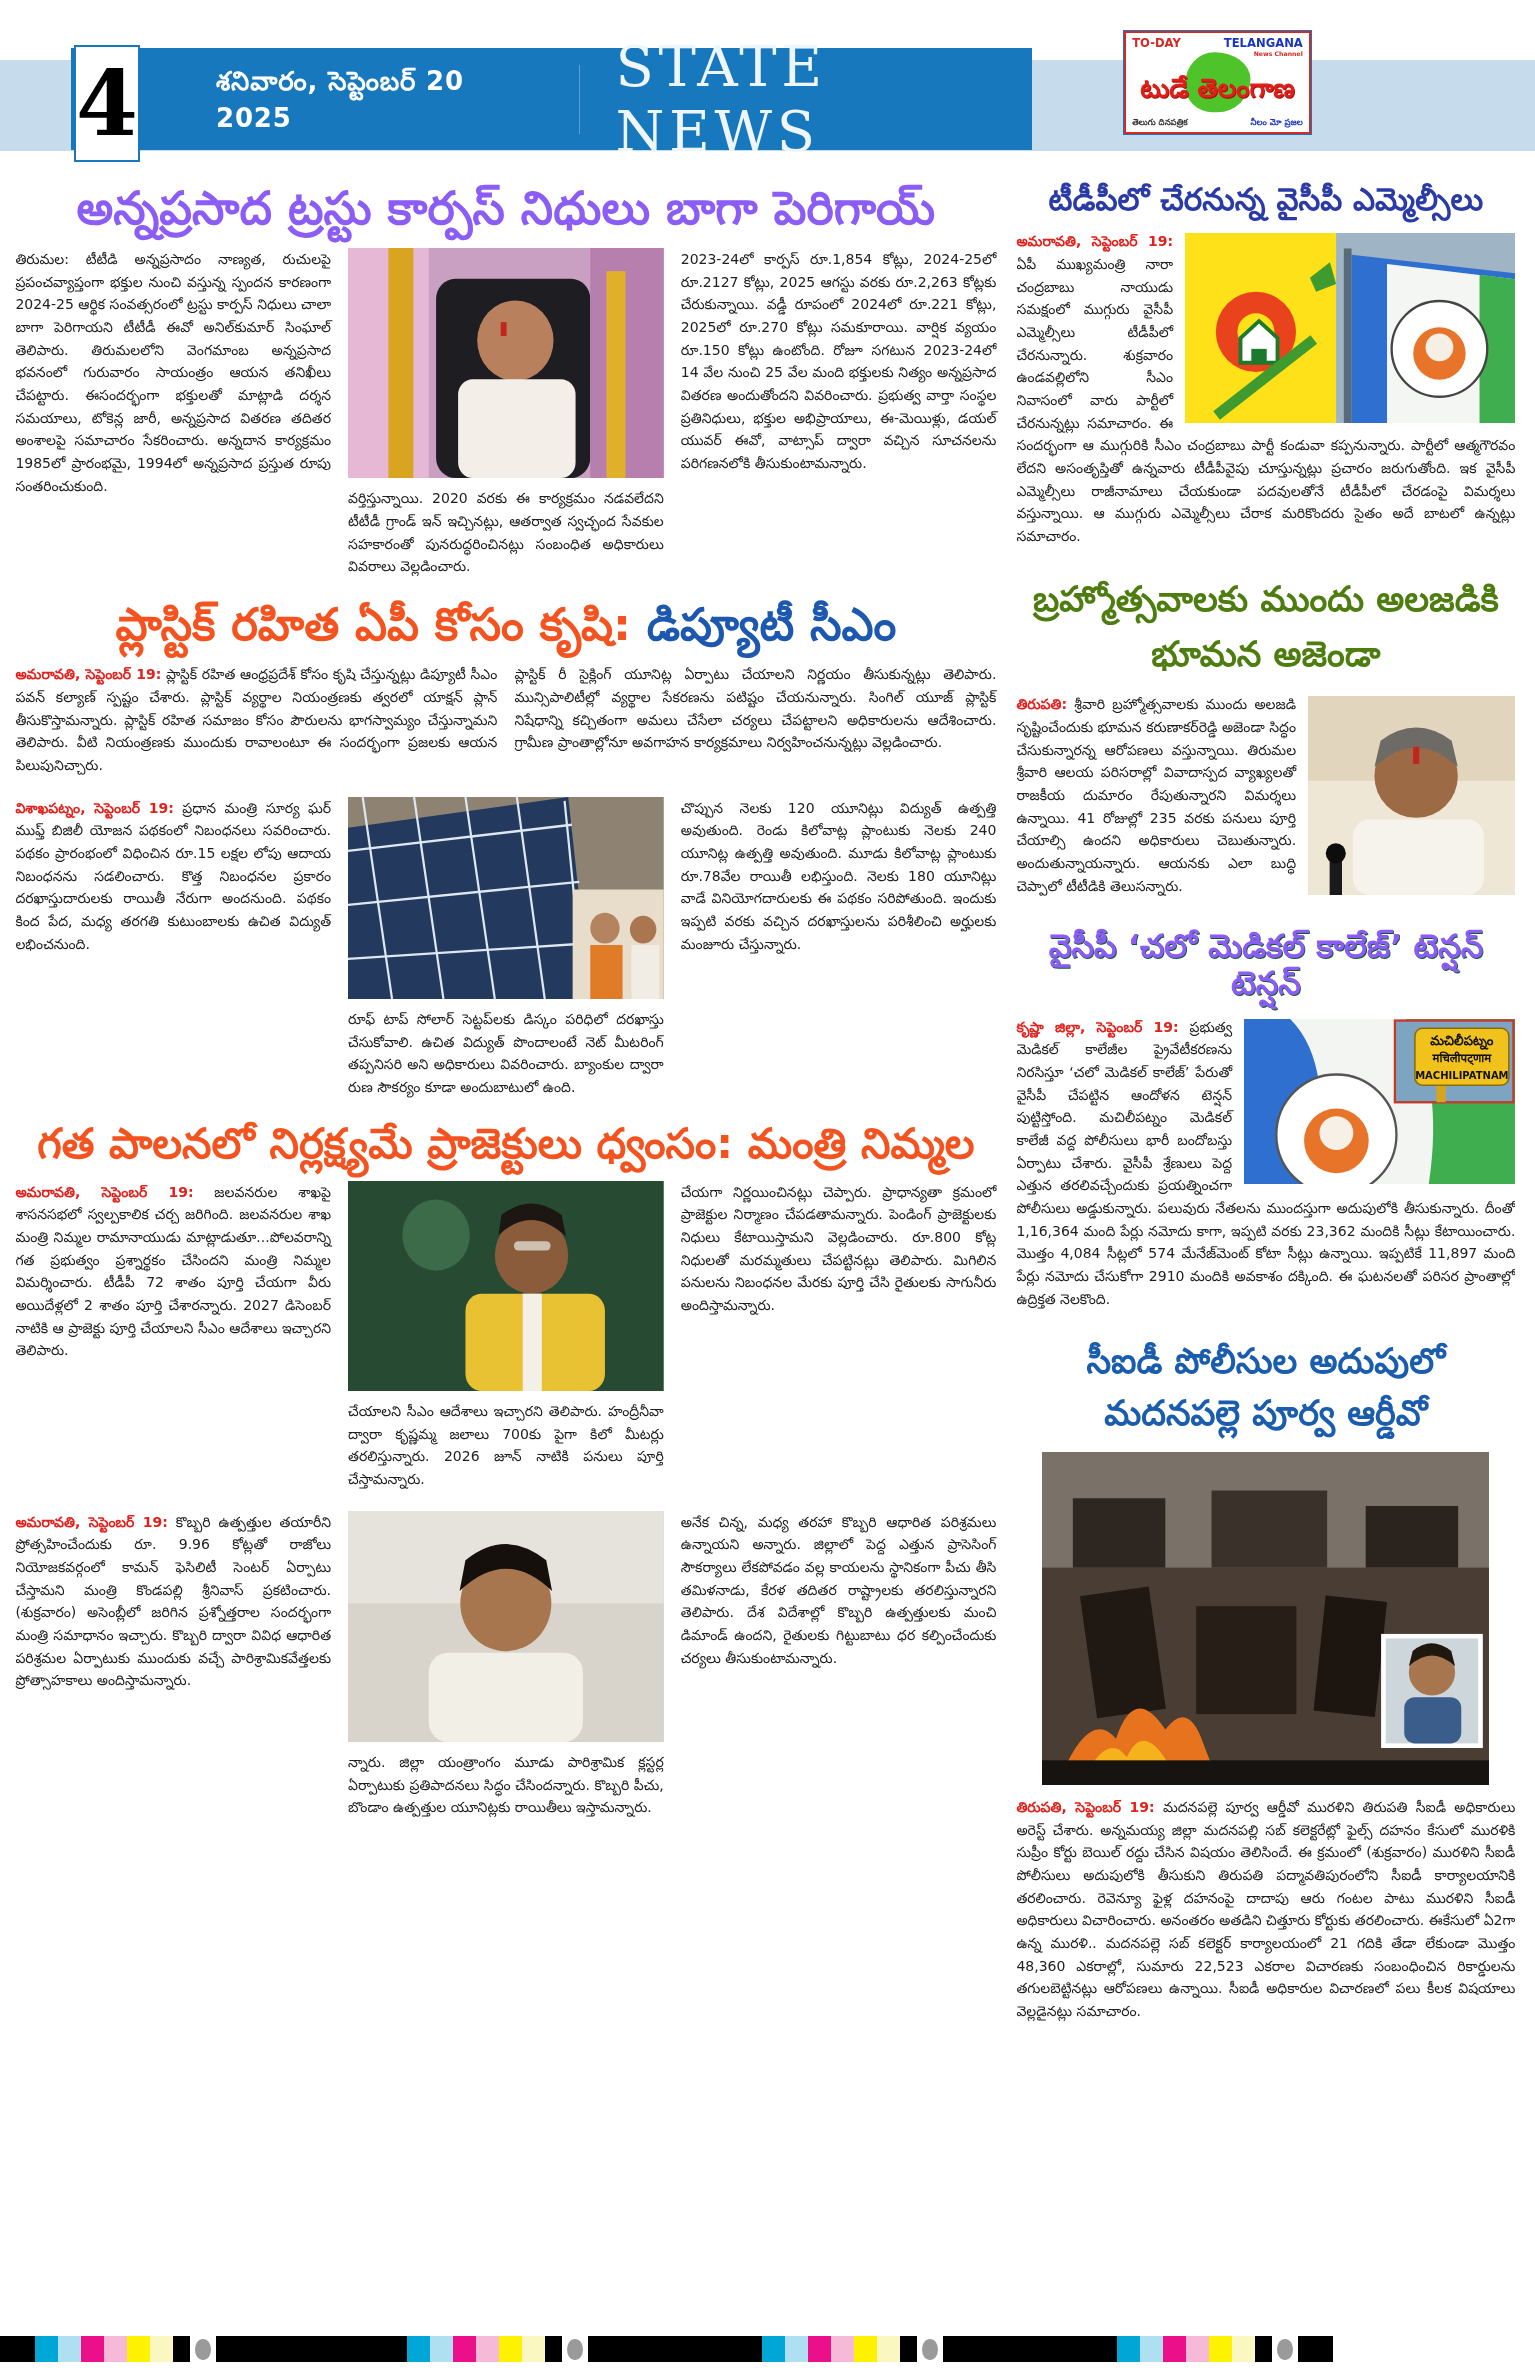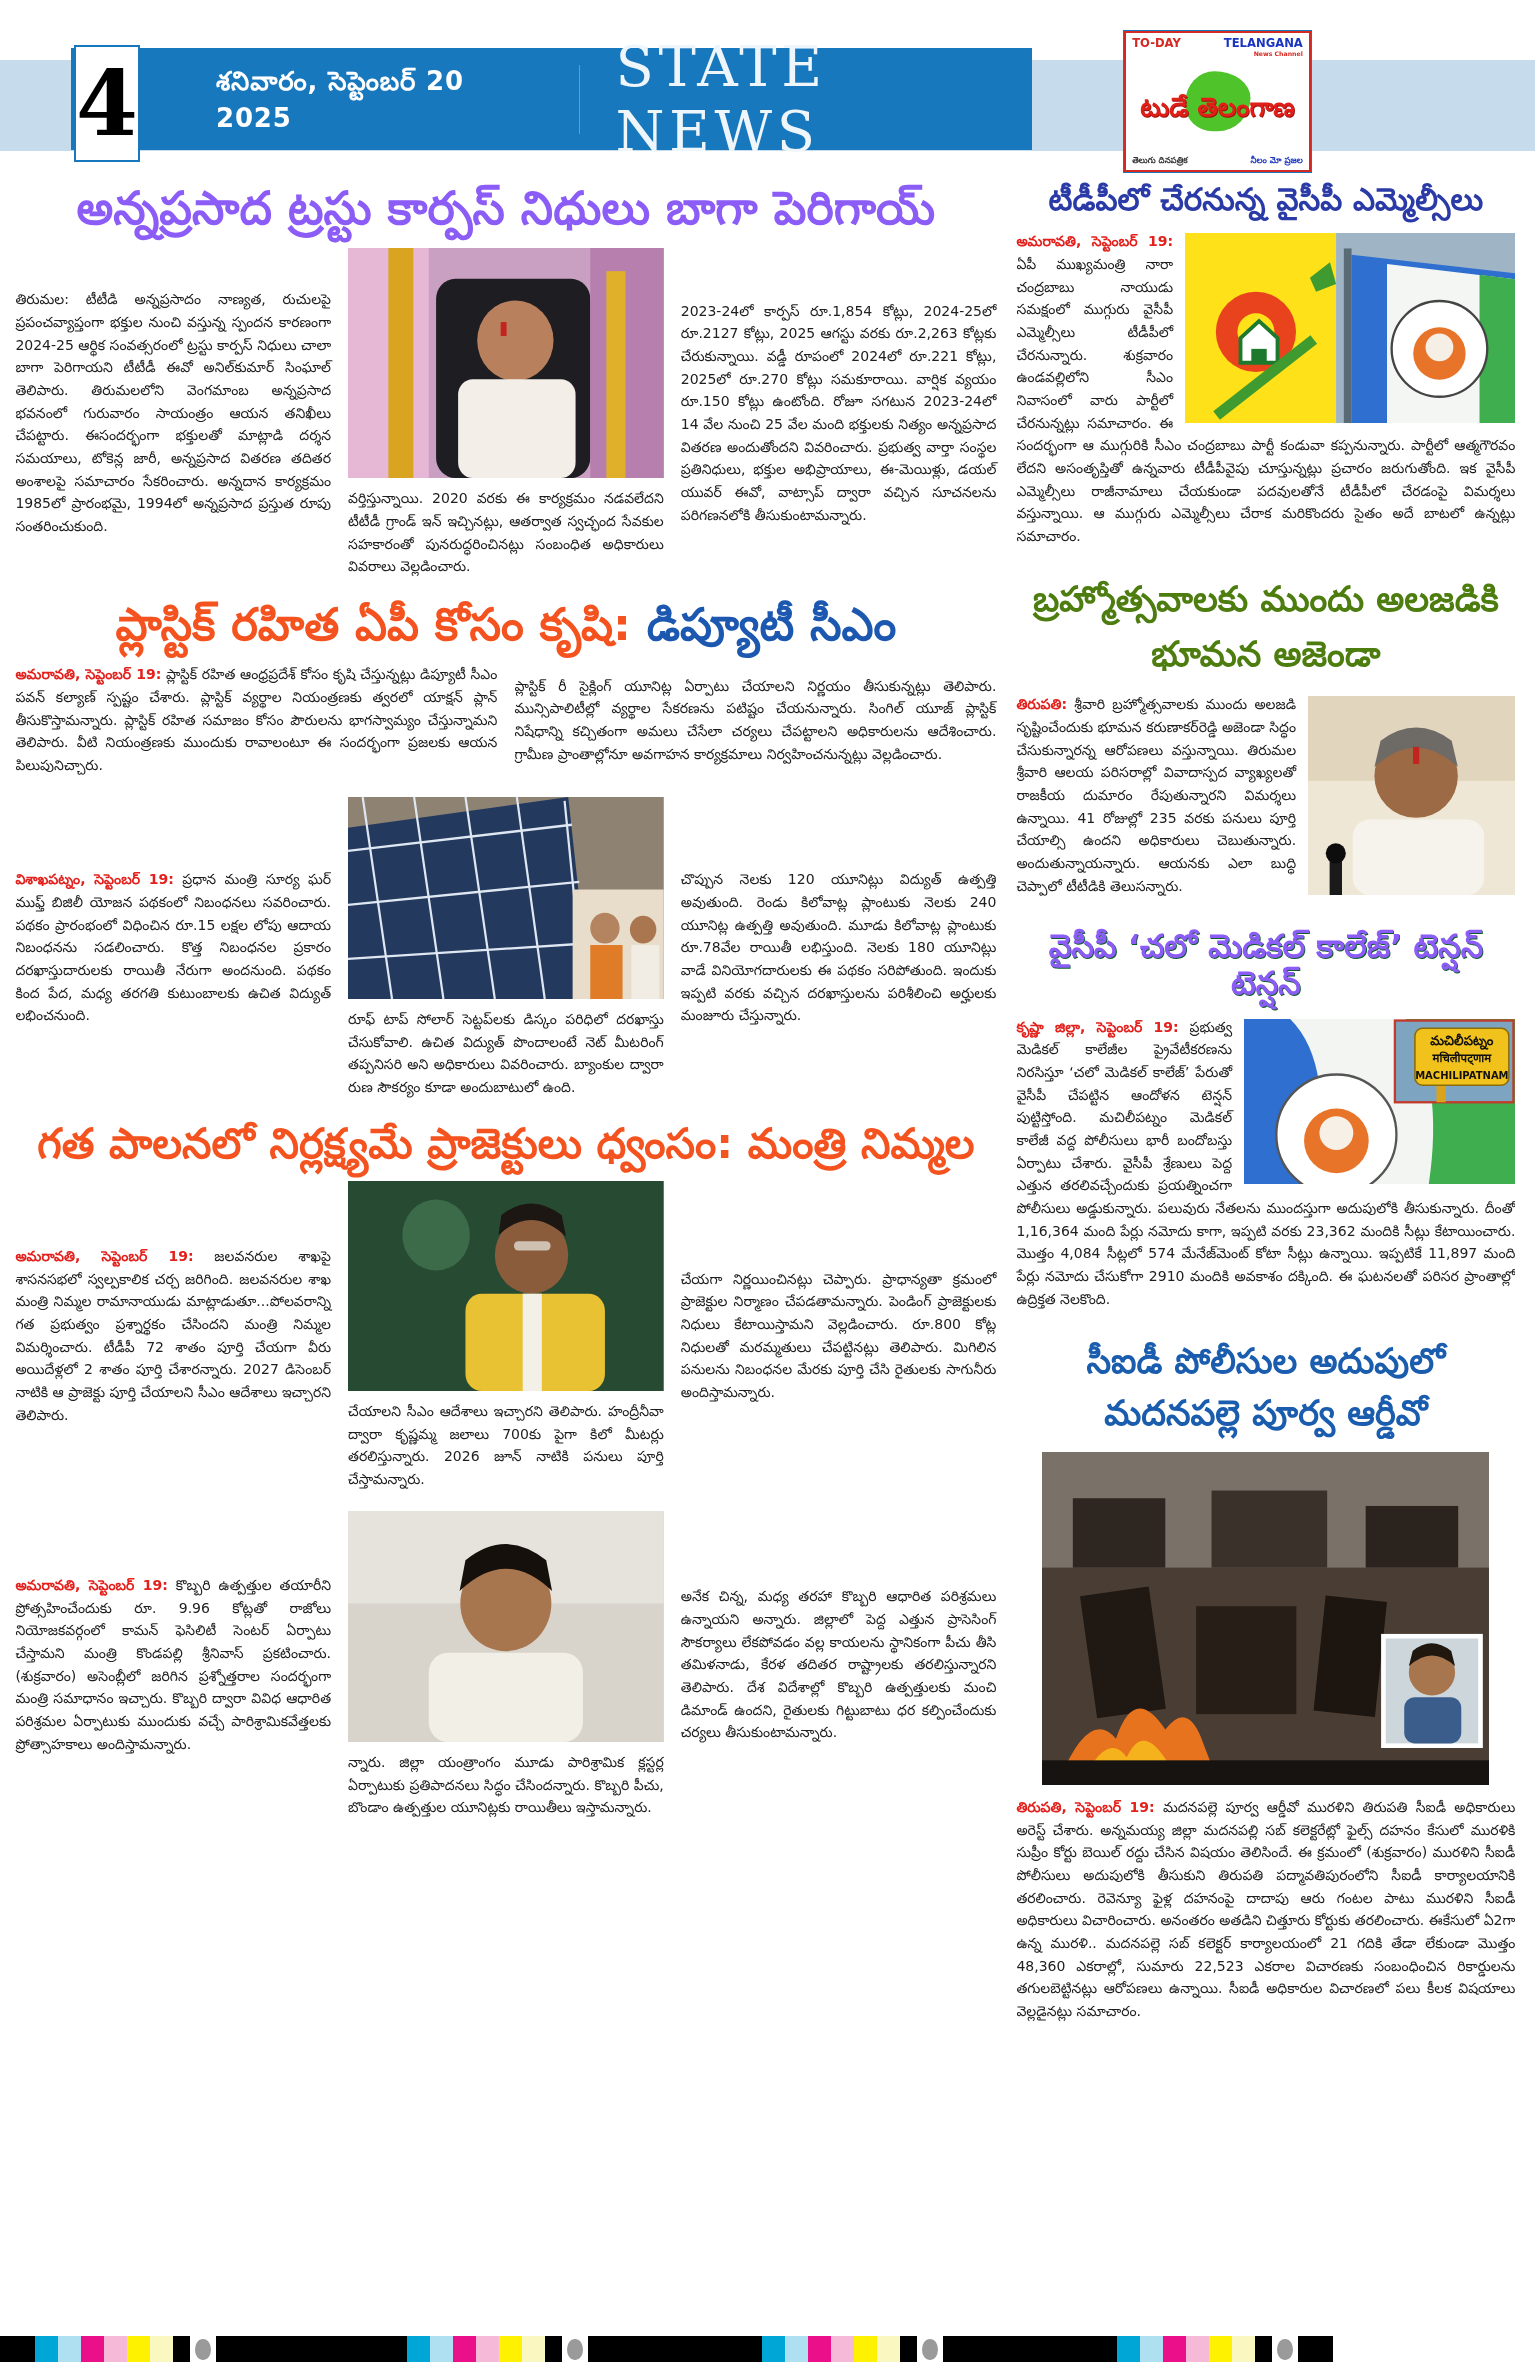--- a/index.html
+++ b/index.html
@@ -9,21 +9,21 @@
 
   
   .masthead { position:relative; height:163px; }
   .mast-band { position:absolute; top:60px; left:0; right:0; height:91px; background:#c6dcec; }
   .mast-bar { position:absolute; top:48px; left:71px; width:961px; height:102px; background:#1878be; display:flex; align-items:center; }
   .pagenum-box { position:absolute; top:45px; left:74px; width:66px; height:117px; background:#fff; border:2.3px solid #1878be; display:flex; align-items:center; justify-content:center; z-index:3; }
   .pagenum-box span { font-family:"DejaVu Serif", serif; font-size:89px; font-weight:700; color:#000; line-height:1; }
   .mast-date { margin-left:145px; color:#fff; font-size:26px; font-weight:700; letter-spacing:0.8px; }
   .mast-sep { width:1.5px; height:69px; background:#5aa0d2; margin:0 35px 0 46px; }
   .mast-title { color:#eef6fb; font-family:"DejaVu Serif", serif; font-size:56px; letter-spacing:4.6px; font-weight:400; }
-  .logo-box { position:absolute; top:31px; left:1124px; width:187px; height:141px; background:#fff; border:2.3px solid #d42a23; outline:1.5px solid #1878be; z-index:3; padding:3.1px 6.2px; display:flex; flex-direction:column; justify-content:space-between; }
+  .logo-box { position:absolute; top:31px; left:1124px; width:187px; height:103px; background:#fff; border:2.3px solid #d42a23; outline:1.5px solid #1878be; z-index:3; padding:3.1px 6.2px; display:flex; flex-direction:column; justify-content:space-between; }
   .logo-row1 { display:flex; justify-content:space-between; font-size:11.6px; font-weight:800; }
   .logo-today { color:#d42a23; }
   .logo-telangana { color:#1a35c0; text-align:right; }
   .logo-sub { display:block; font-size:6.2px; color:#d42a23; font-weight:700; }
   .logo-mid { position:relative; flex:1; }
   .logo-map { position:absolute; left:50%; top:50%; transform:translate(-50%,-58%); width:65px; height:60px; background:#4fc32a; border-radius:48% 60% 55% 45%/55% 48% 60% 46%; }
   .logo-script { position:absolute; left:0; right:0; top:50%; transform:translate(0,-38%); text-align:center; color:#e01f18; font-size:26px; font-weight:800; text-shadow:0.8px 0.8px 0 #9b0f0a; }
   .logo-row2 { display:flex; justify-content:space-between; font-size:8.5px; font-weight:700; }
   .logo-bl { color:#333; }
   .logo-br { color:#1a35c0; }
@@ -38,21 +38,21 @@
   .hl-2 { font-size:45px; }
   .hl-2 .part-a { color:#f4531f; } .hl-2 .part-b { color:#1c57b0; }
   .hl-3 { font-size:45px; color:#1a66b4; }
   .hl-4 { font-size:42px; color:#f4531f; }
   .hl-5 { font-size:40px; color:#23239a; }
   .hl-rA { font-size:31px; color:#2a3aa6; }
   .hl-rB { font-size:35px; color:#4d7c0f; line-height:1.55; }
   .hl-rC { font-size:32px; color:#8b5cf6; text-shadow:0.8px 0.8px 0 #0b5e28; }
   .hl-rD { font-size:35px; color:#1a5cad; line-height:1.5; }
 
-  .cols3 { display:flex; gap:17px;align-items:center; }
+  .cols3 { display:flex; gap:17px; }
   .cols3 > div { flex:1; min-width:0; }
   .btxt { font-size:14px; line-height:1.62; text-align:justify; color:#202020; }
   .dateline { color:#e3201b; font-weight:800; }
   .midcol .btxt { margin-top:9.3px; }
   .ph { width:100%; display:block; background:#ddd; }
   .article { margin-bottom:20px; }
 
   
   .r-article { margin-bottom:17px; overflow:hidden; }
   .r-float { float:right; margin:3.1px 0 7.7px 12.3px; }

